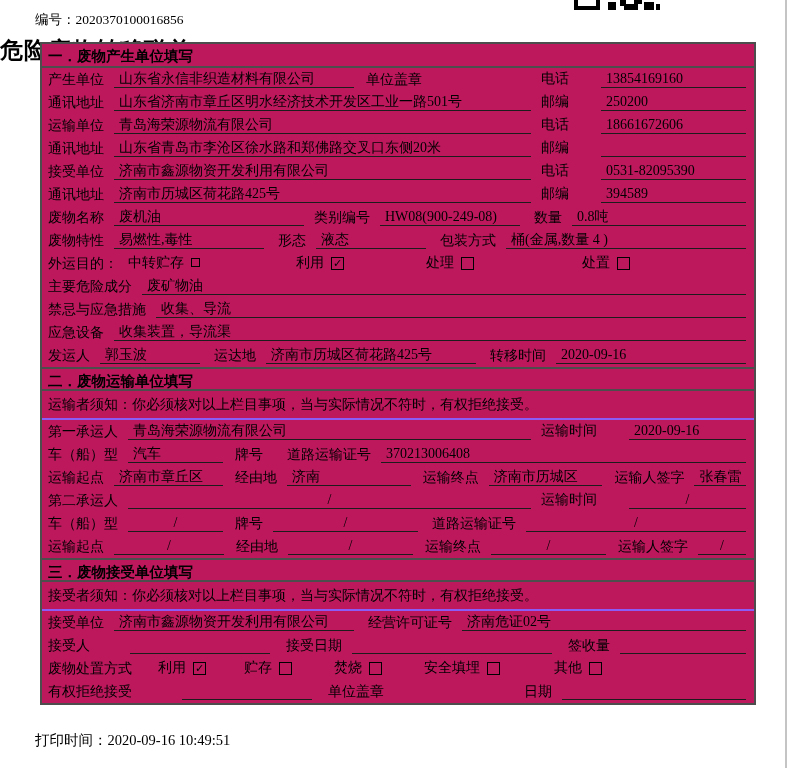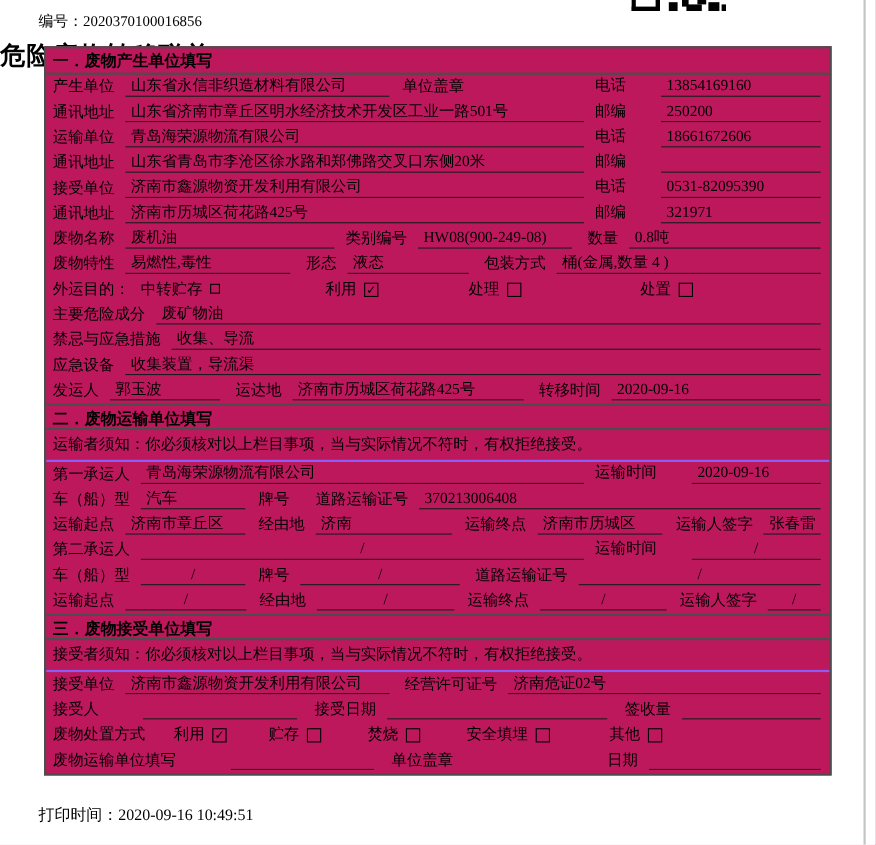--- a/index.html
+++ b/index.html
@@ -123,21 +123,21 @@
       </div>
     </div>
 
     <div class="row">
       <div class="lt">
         <span class="lbl">通讯地址</span>
         <span class="val fill">济南市历城区荷花路425号</span>
       </div>
       <div class="rt">
         <span class="lbl">邮编</span>
-        <span class="val fill">321971</span>
+        <span class="val fill">394589</span>
       </div>
     </div>
 
     <div class="row">
       <span class="lbl">废物名称</span>
       <span class="val w190">废机油</span>
       <span class="lbl" style="margin-left:10px">类别编号</span>
       <span class="val w140">HW08(900-249-08)</span>
       <span class="lbl" style="margin-left:14px">数量</span>
       <span class="val fill">0.8吨</span>
@@ -297,21 +297,21 @@
         <span>安全填埋</span>
         <span class="cb"></span>
       </span>
       <span class="opt">
         <span>其他</span>
         <span class="cb"></span>
       </span>
     </div>
 
     <div class="row">
-      <span class="lbl">废物运输单位填写</span>
+      <span class="lbl">有权拒绝接受</span>
       <span class="val w130" style="margin-left:40px"></span>
       <span class="lbl" style="margin-left:16px">单位盖章</span>
       <span class="lbl" style="margin-left:130px">日期</span>
       <span class="val fill"></span>
     </div>
 
   </div>
 
   <div class="ftr"><span>打印时间：</span><span>2020-09-16 10:49:51</span></div>
 </div>

